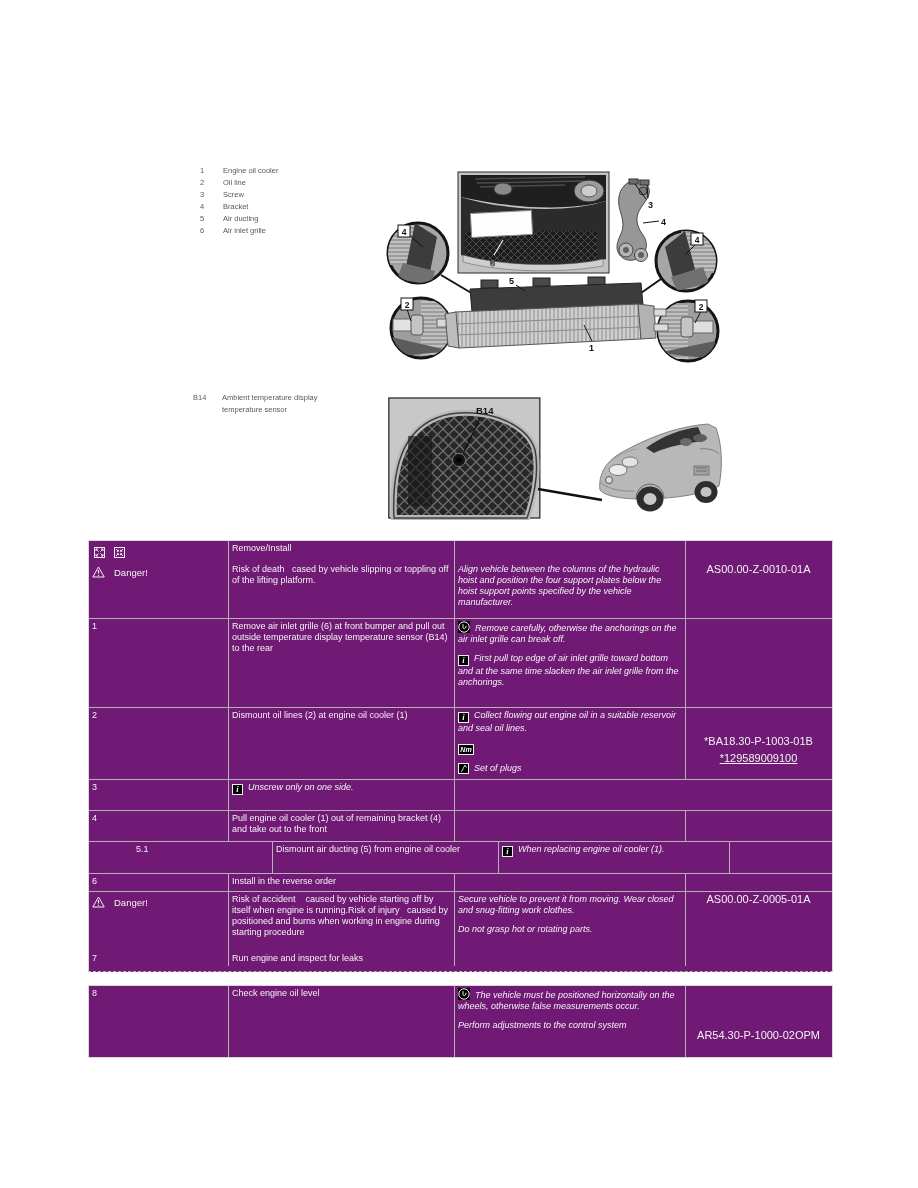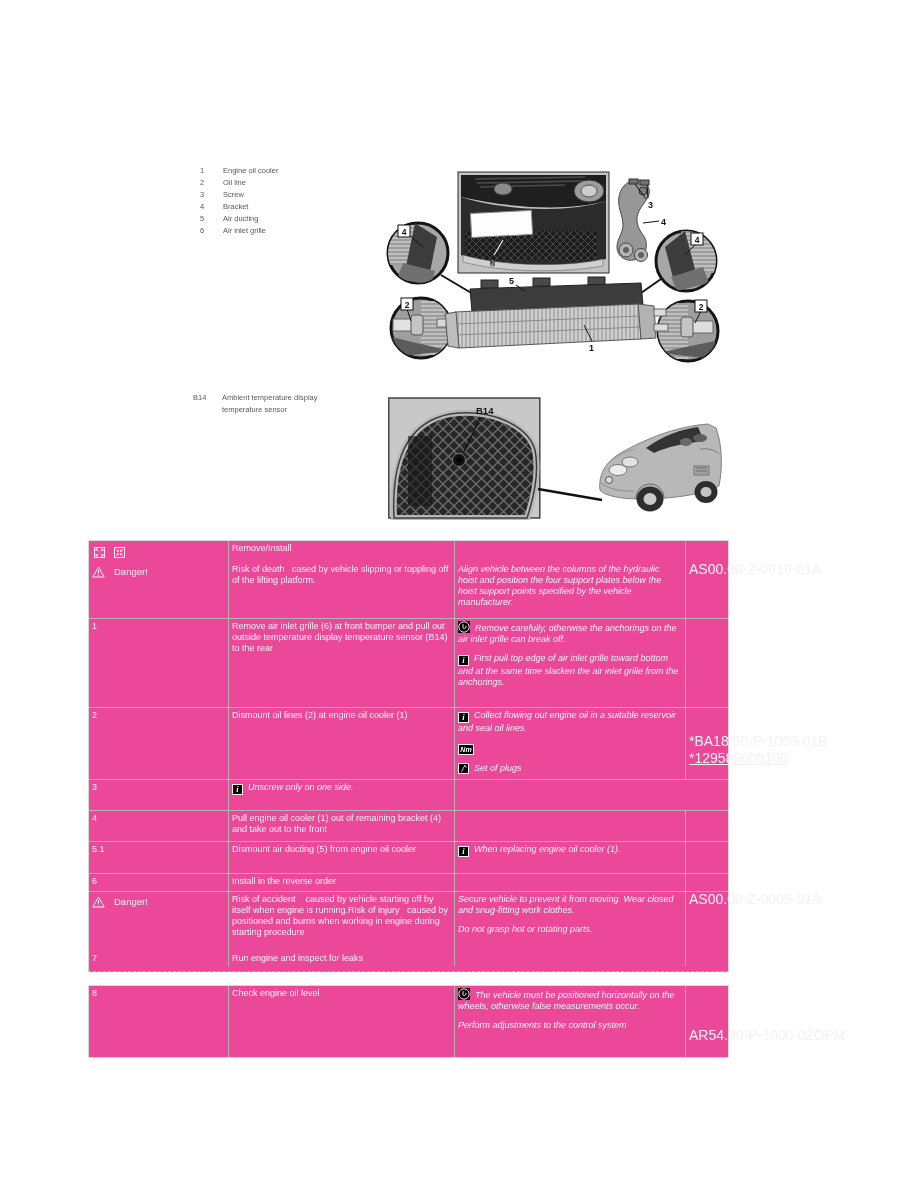--- a/index.html
+++ b/index.html
@@ -14,43 +14,43 @@
   .legend-num{width:23px;flex:0 0 23px;}
   #legend-sensor .legend-num{width:29px;flex:0 0 29px;}
 
   
   .fig{position:absolute;}
   #figure1{left:385px;top:167px;}
   #figure2{left:388px;top:396px;}
   svg text{font-family:"Liberation Sans",sans-serif;}
 
   
-  .tbl{position:absolute;left:88px;width:641px;background:#ec4899;color:#f2f2f2;
+  .tbl{position:absolute;left:88px;width:745px;background:#701a75;color:#f2f2f2;
        font-size:9px;line-height:11px;border:1px solid #d9d9d9;box-sizing:border-box;}
   #table1{top:540px;border-bottom:1px dashed #b5b5b5;padding-bottom:5px;}
   #table2{top:985px;}
   .t-row{display:grid;grid-template-columns:139px 226px 231px 1fr;border-top:1px solid #b3b3b3;}
   .t-row:first-child{border-top:none;}
   .cell{padding:2px 4px 2px 3px;border-left:1px solid #b3b3b3;box-sizing:border-box;min-width:0;}
   .cell:first-child{border-left:none;}
   .step-cell,.task-cell{display:flex;flex-direction:column;justify-content:space-between;}
   .task-text,.danger-text{white-space:pre-wrap;}
   .hdr-cell{display:flex;align-items:center;gap:9px;padding:4px 4px 3px 5px;}
   .hdr-row{min-height:21px;}
-  .danger-head{display:flex;align-items:flex-start;gap:9px;font-size:9.5px;padding-top:2px;}
+  .danger-head{display:flex;align-items:center;gap:9px;font-size:9.5px;padding-top:2px;}
   .note{margin:0 0 8px 0;font-style:italic;}
   .note:last-child{margin-bottom:0;}
   .iconbox{display:inline-flex;align-items:center;justify-content:center;
            border:1px solid #f0f0f0;width:11px;height:11px;font-size:8.5px;line-height:9px;
            vertical-align:-2px;margin-right:5px;background:#000;color:#fff;box-sizing:border-box;
            font-weight:bold;}
   .icon-info{font-family:"Liberation Serif",serif;}
   .icon-nm{width:16px;font-size:7px;font-weight:bold;}
   .icon-hand{border:none;width:12px;height:12px;}
-  .ref{white-space:nowrap;font-size:14px;}
+  .ref{white-space:nowrap;font-size:11px;text-align:center;}
 </style>
 </head>
 <body>
 
 <div class="page">
 
   <div class="legend" id="legend-parts">
     <div class="legend-row">
         <span class="legend-num">1</span>
         <span>Engine oil cooler</span>
@@ -359,21 +359,21 @@
         <div class="t-row" style="min-height: 30px;">
           <div class="cell step-cell">
             <span>4</span>
           </div>
           <div class="cell task-cell">
             <span class="task-text">Pull engine oil cooler (1) out of remaining bracket (4) and take out to the front</span>
           </div>
           <div class="cell notes-cell"></div>
           <div class="cell ref-cell"></div>
         </div>
-        <div class="t-row" style="min-height: 31px;">
+        <div class="t-row" style="min-height: 31px; padding-left: 44px;">
           <div class="cell step-cell">
             <span>5.1</span>
           </div>
           <div class="cell task-cell">
             <span class="task-text">Dismount air ducting (5) from engine oil cooler</span>
           </div>
           <div class="cell notes-cell">
             <p class="note"><span class="iconbox icon-info">i</span><span>When replacing engine oil cooler (1).</span></p>
           </div>
           <div class="cell ref-cell"></div>

